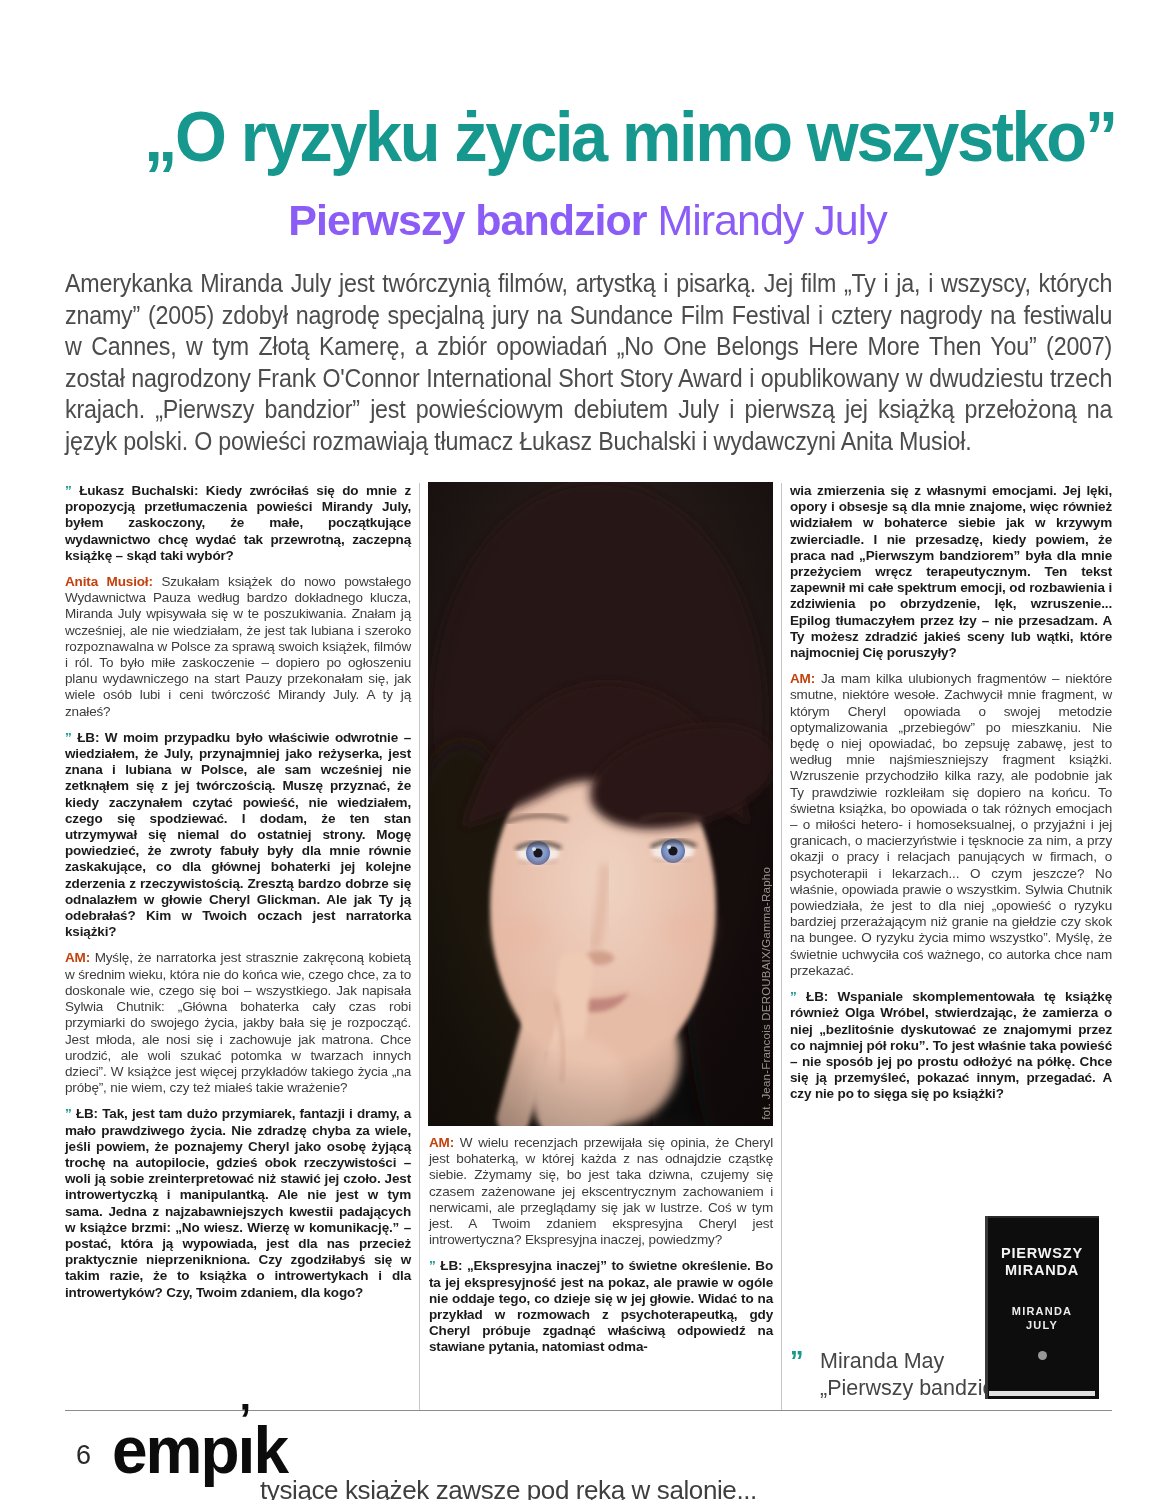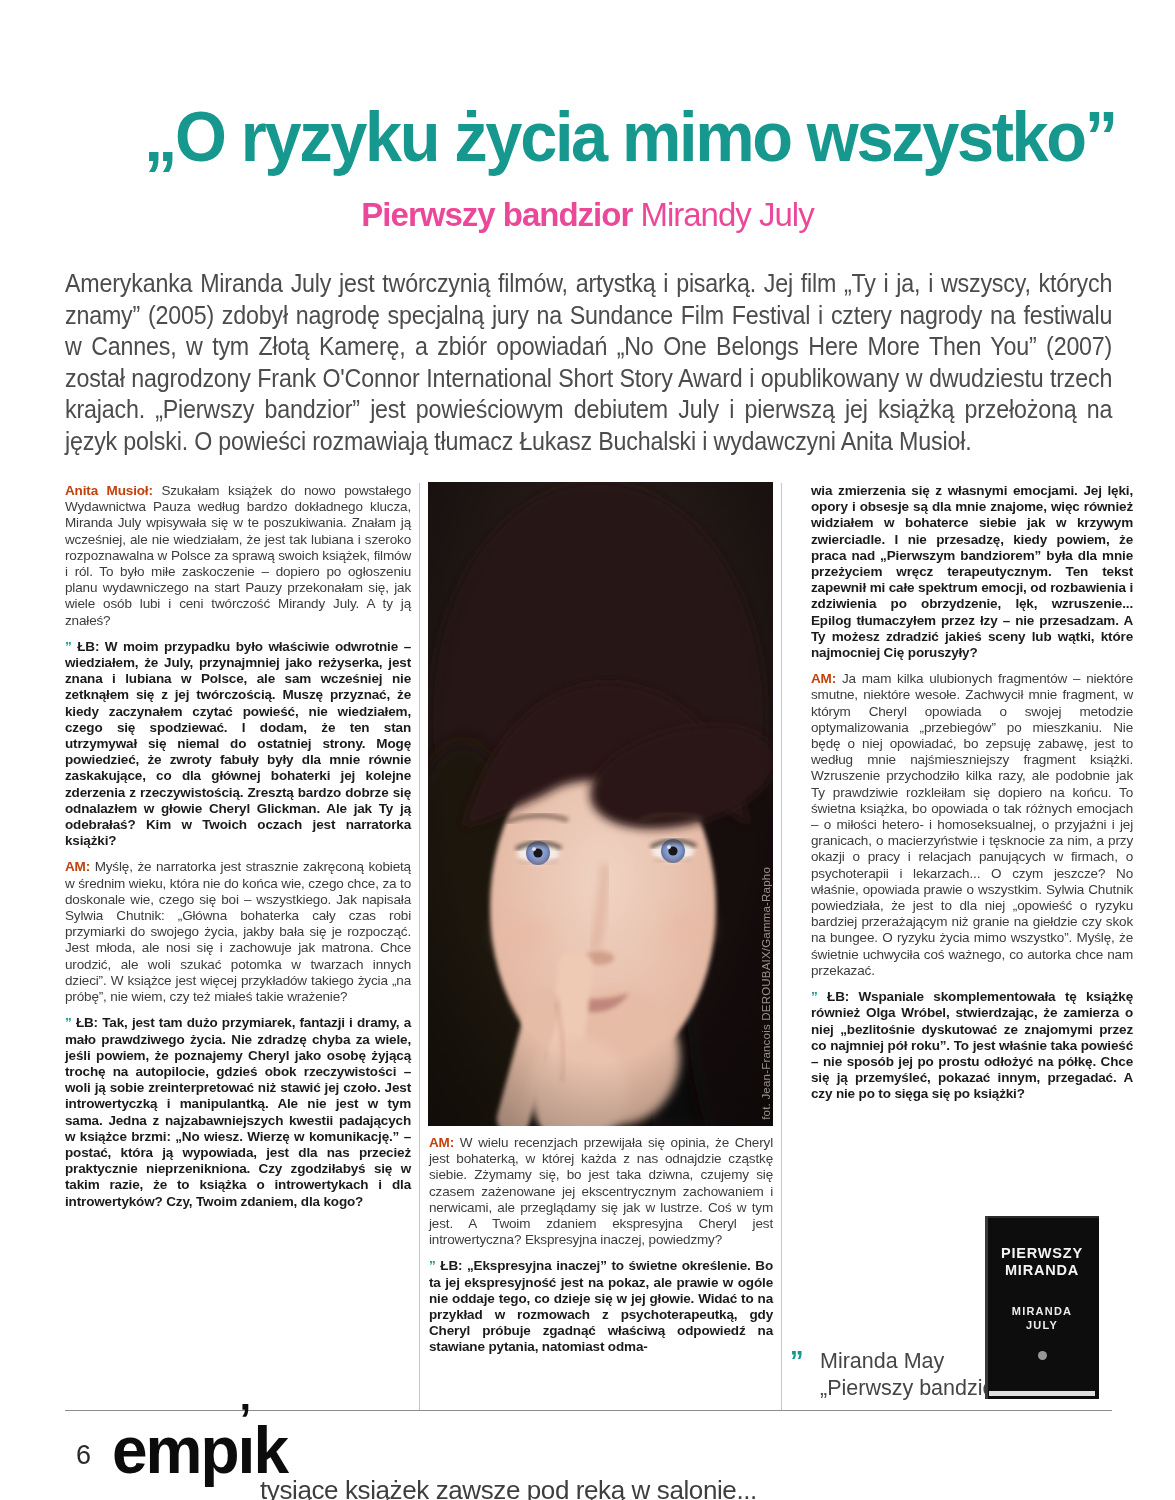--- a/index.html
+++ b/index.html
@@ -9,39 +9,39 @@
 
   
   .kicker-row{position:absolute;top:48px;left:65px;width:1047px;display:flex;align-items:center;gap:24px;}
   .rule{flex:1;height:2px;background:#1d1d1d;}
   .kicker{font-size:31px;font-weight:600;color:#0f0f0f;letter-spacing:0;}
 
   
   .title-wrap{position:absolute;top:96px;left:0;width:1175px;text-align:center;white-space:nowrap;padding-left:42px;}
   .title{display:inline-block;font-size:71px;font-weight:700;color:var(--teal);
          letter-spacing:-2.5px;transform:scaleX(.94);transform-origin:center;}
-  .subtitle{position:absolute;top:196px;left:0;width:1175px;text-align:center;font-size:33px;
-            letter-spacing:-1px;color:#ec4899;}
+  .subtitle{position:absolute;top:196px;left:0;width:1175px;text-align:center;font-size:43px;
+            letter-spacing:-1px;color:#8b5cf6;}
   .sub-bold{font-weight:700;}
   .sub-reg{font-weight:400;}
 
   
   .lead{position:absolute;top:268px;left:65px;width:1126px;margin:0;
         transform:scaleX(.93);transform-origin:0 0;
         font-size:25px;line-height:31.5px;color:#4c4c4c;text-align:justify;letter-spacing:-.2px;}
 
   
   .vrule{position:absolute;top:483px;height:927px;width:1px;background:#c6c6c6;}
   .vrule-1{left:419px;}
   .vrule-2{left:781px;}
   .col{position:absolute;font-size:13.5px;line-height:16.2px;letter-spacing:-.15px;
        text-align:justify;color:#3c3c3c;}
   .col-left{left:65px;top:483px;width:346px;}
   .col-middle{left:429px;top:1135px;width:344px;}
-  .col-right{left:811px;top:483px;width:322px;}
+  .col-right{left:790px;top:483px;width:322px;}
   .col p{margin:0 0 10px 0;}
   .q{font-weight:700;color:#1b1b1b;}
   .a .prefix{font-weight:700;color:#c2410c;}
   .glyph{color:var(--teal);font-weight:700;}
 
   
   .photo{position:absolute;left:428px;top:482px;width:345px;height:644px;background:#17100e;}
   .photo svg{display:block;}
   .credit{position:absolute;right:1px;bottom:6px;writing-mode:vertical-rl;transform:rotate(180deg);
           font-size:11.5px;color:#98918b;letter-spacing:.2px;}
@@ -82,20 +82,21 @@
   <div class="subtitle">
     <span class="sub-bold">Pierwszy bandzior</span><span class="sub-reg"> Mirandy July</span>
   </div>
 
   <p class="lead">Amerykanka Miranda July jest twórczynią filmów, artystką i pisarką. Jej film „Ty i ja, i wszyscy, których znamy” (2005) zdobył nagrodę specjalną jury na Sundance Film Festival i cztery nagrody na festiwalu w Cannes, w tym Złotą Kamerę, a zbiór opowiadań „No One Belongs Here More Then You” (2007) został nagrodzony Frank O'Connor International Short Story Award i opublikowany w dwudziestu trzech krajach. „Pierwszy bandzior” jest powieściowym debiutem July i pierwszą jej książką przełożoną na język polski. O powieści rozmawiają tłumacz Łukasz Buchalski i wydawczyni Anita Musioł.</p>
 
   <div class="vrule vrule-1"></div>
   <div class="vrule vrule-2"></div>
 
   <div class="col col-left" id="col-left">
+      <p class="q"><span class="glyph">” </span>Łukasz Buchalski: Kiedy zwróciłaś się do mnie z propozycją przetłumaczenia powieści Mirandy July, byłem zaskoczony, że małe, początkujące wydawnictwo chcę wydać tak przewrotną, zaczepną książkę – skąd taki wybór?</p>
       <p class="a"><span class="prefix">Anita Musioł: </span>Szukałam książek do nowo powstałego Wydawnictwa Pauza według bardzo dokładnego klucza, Miranda July wpisywała się w te poszukiwania. Znałam ją wcześniej, ale nie wiedziałam, że jest tak lubiana i szeroko rozpoznawalna w Polsce za sprawą swoich książek, filmów i ról. To było miłe zaskoczenie – dopiero po ogłoszeniu planu wydawniczego na start Pauzy przekonałam się, jak wiele osób lubi i ceni twórczość Mirandy July. A ty ją znałeś?</p>
       <p class="q"><span class="glyph">” </span>ŁB: W moim przypadku było właściwie odwrotnie – wiedziałem, że July, przynajmniej jako reżyserka, jest znana i lubiana w Polsce, ale sam wcześniej nie zetknąłem się z jej twórczością. Muszę przyznać, że kiedy zaczynałem czytać powieść, nie wiedziałem, czego się spodziewać. I dodam, że ten stan utrzymywał się niemal do ostatniej strony. Mogę powiedzieć, że zwroty fabuły były dla mnie równie zaskakujące, co dla głównej bohaterki jej kolejne zderzenia z rzeczywistością. Zresztą bardzo dobrze się odnalazłem w głowie Cheryl Glickman. Ale jak Ty ją odebrałaś? Kim w Twoich oczach jest narratorka książki?</p>
       <p class="a"><span class="prefix">AM: </span>Myślę, że narratorka jest strasznie zakręconą kobietą w średnim wieku, która nie do końca wie, czego chce, za to doskonale wie, czego się boi – wszystkiego. Jak napisała Sylwia Chutnik: „Główna bohaterka cały czas robi przymiarki do swojego życia, jakby bała się je rozpocząć. Jest młoda, ale nosi się i zachowuje jak matrona. Chce urodzić, ale woli szukać potomka w twarzach innych dzieci”. W książce jest więcej przykładów takiego życia „na próbę”, nie wiem, czy też miałeś takie wrażenie?</p>
       <p class="q"><span class="glyph">” </span>ŁB: Tak, jest tam dużo przymiarek, fantazji i dramy, a mało prawdziwego życia. Nie zdradzę chyba za wiele, jeśli powiem, że poznajemy Cheryl jako osobę żyjącą trochę na autopilocie, gdzieś obok rzeczywistości – woli ją sobie zreinterpretować niż stawić jej czoło. Jest introwertyczką i manipulantką. Ale nie jest w tym sama. Jedna z najzabawniejszych kwestii padających w książce brzmi: „No wiesz. Wierzę w komunikację.” – postać, która ją wypowiada, jest dla nas przecież praktycznie nieprzenikniona. Czy zgodziłabyś się w takim razie, że to książka o introwertykach i dla introwertyków? Czy, Twoim zdaniem, dla kogo?</p>
     </div>
 
   <div class="photo">
     <svg width="345" height="644" viewBox="0 0 345 644">
       <defs>
         <linearGradient id="bgg" x1="0" y1="0" x2="0" y2="1">

